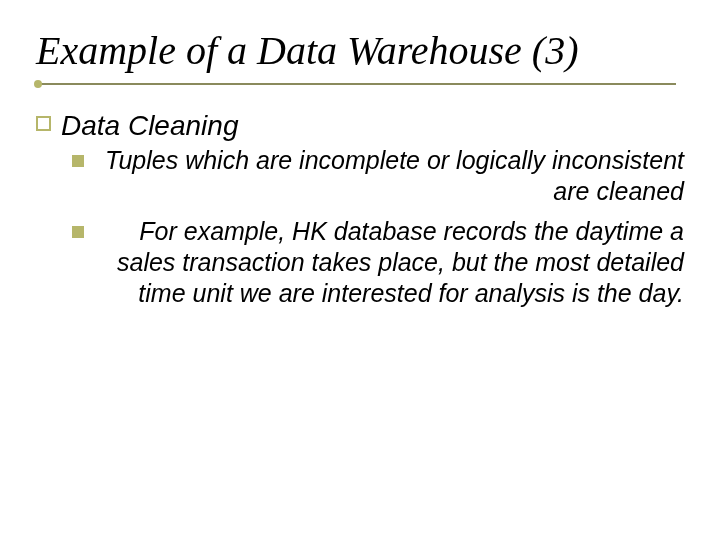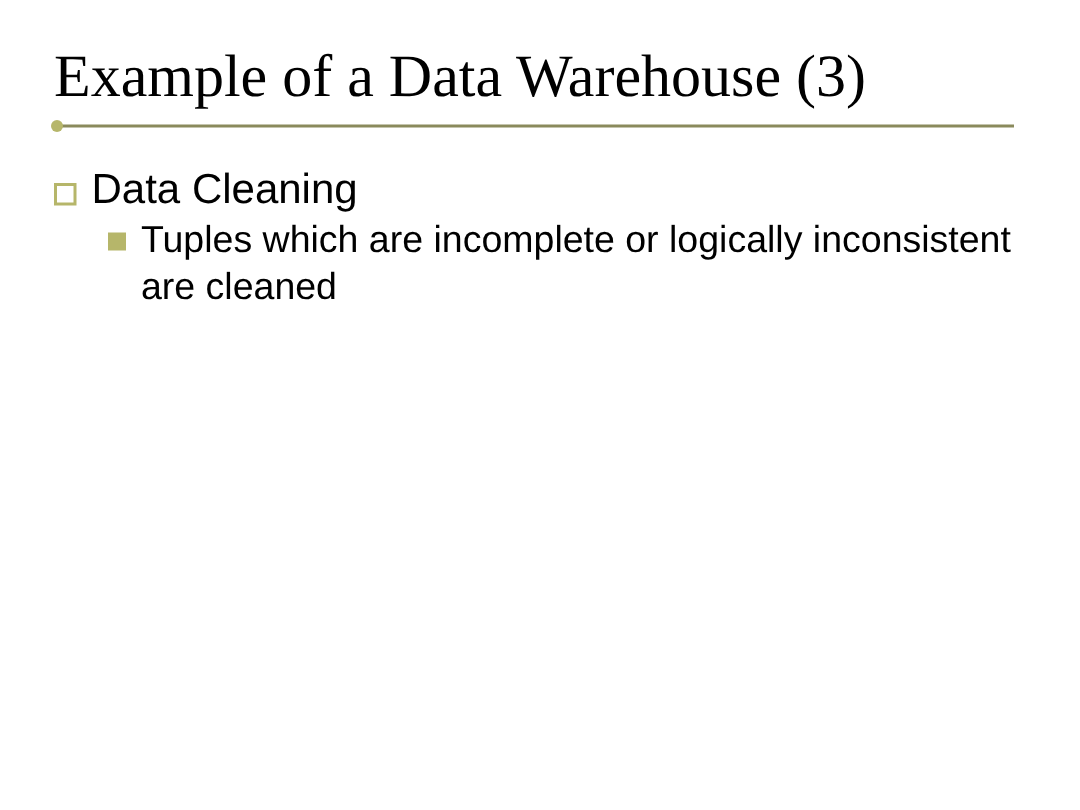--- a/index.html
+++ b/index.html
@@ -11,20 +11,21 @@
     font-family: Verdana, Geneva, sans-serif;
     color: #000;
     overflow: hidden;
   }
   .slide {
     box-sizing: border-box;
     width: 720px;
     height: 540px;
     padding: 28px 36px 20px 36px;
     position: relative;
+    font-style: italic;
   }
   .title {
     font-family: "Times New Roman", Times, serif;
     font-size: 40px;
     font-weight: 400;
     margin: 0 0 6px 0;
     line-height: 1.15;
   }
   .rule-wrap {
     position: relative;
@@ -47,21 +48,21 @@
     height: 8px;
     border-radius: 50%;
     background: #b6b66a;
   }
   .content {
     font-size: 25px;
     line-height: 1.25;
   }
   .lvl1 {
     display: flex;
-    align-items: center;
+    align-items: flex-start;
     margin-top: 4px;
     margin-bottom: 2px;
   }
   .lvl1 .bullet {
     flex: 0 0 auto;
     width: 15px;
     height: 15px;
     border: 2px solid #b6b66a;
     box-sizing: border-box;
     margin-top: 8px;
@@ -70,20 +71,21 @@
   .lvl1 .text {
     flex: 1 1 auto;
     font-size: 28px;
   }
   .lvl2 {
     display: flex;
     align-items: flex-start;
     margin-left: 36px;
     margin-top: 2px;
     margin-bottom: 8px;
+    text-align: right;
   }
   .lvl2 .bullet {
     flex: 0 0 auto;
     width: 12px;
     height: 12px;
     background: #b6b66a;
     margin-top: 10px;
     margin-right: 10px;
   }
   .lvl2 .text {
@@ -107,15 +109,19 @@
 
     <div class="lvl1">
       <div class="bullet"></div>
       <div class="text">Data Cleaning</div>
     </div>
     <div class="lvl2">
       <div class="bullet"></div>
       <div class="text">Tuples which are incomplete or logically inconsistent are cleaned</div>
     </div>
 
+    <div class="lvl2">
+      <div class="bullet"></div>
+      <div class="text">For example, HK database records the daytime a sales transaction takes place, but the most detailed time unit we are interested for analysis is the day.</div>
+    </div>
 
   </div>
 </div>
 
 </body></html>

